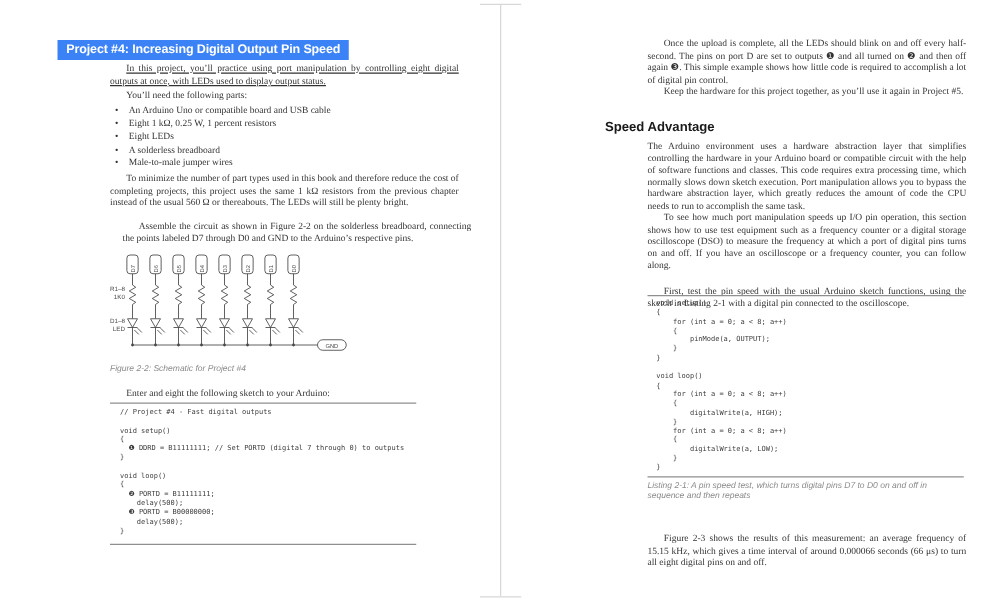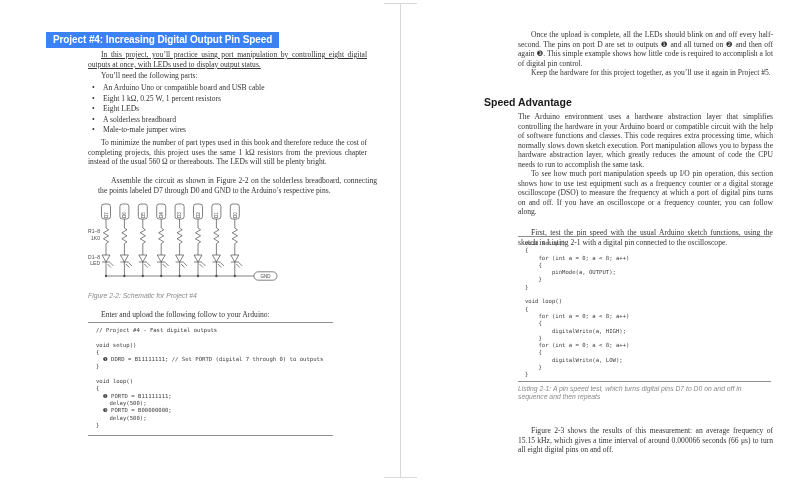--- a/index.html
+++ b/index.html
@@ -179,21 +179,21 @@
         <rect x="170" y="69.8" width="23" height="8.4" rx="4.2" class="comp"></rect>
         <text x="181.5" y="76.3" class="gnd">GND</text>
         <text x="16" y="31" class="lbl">R1–8</text>
         <text x="16" y="37.5" class="lbl">1K0</text>
         <text x="16" y="56.5" class="lbl">D1–8</text>
         <text x="16" y="63" class="lbl">LED</text>
       </svg>
 
     <div class="abs caption" style="left:88px;top:292px;width:260px;">Figure 2-2: Schematic for Project #4</div>
 
-    <div class="abs lineonly" style="left:101px;top:310px;">Enter and upload the following follow to your Arduino:</div>
+    <div class="abs lineonly" style="left:101px;top:310px;">Enter and eight the following sketch to your Arduino:</div>
 
     <div class="abs code-rule" style="left:88px;top:322px;width:245px;"></div>
     <pre class="abs code" style="left:96px;top:327px;">// Project #4 - Fast digital outputs
 
 void setup()
 {
   ❶ DDRD = B11111111; // Set PORTD (digital 7 through 0) to outputs
 }
 
 void loop()

